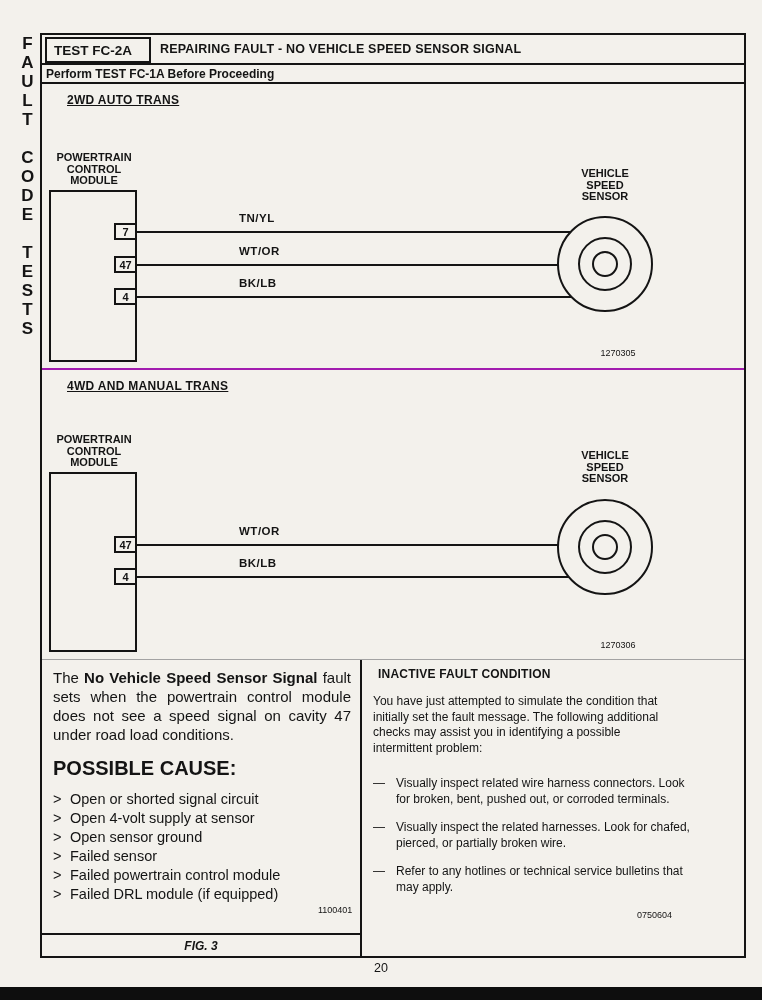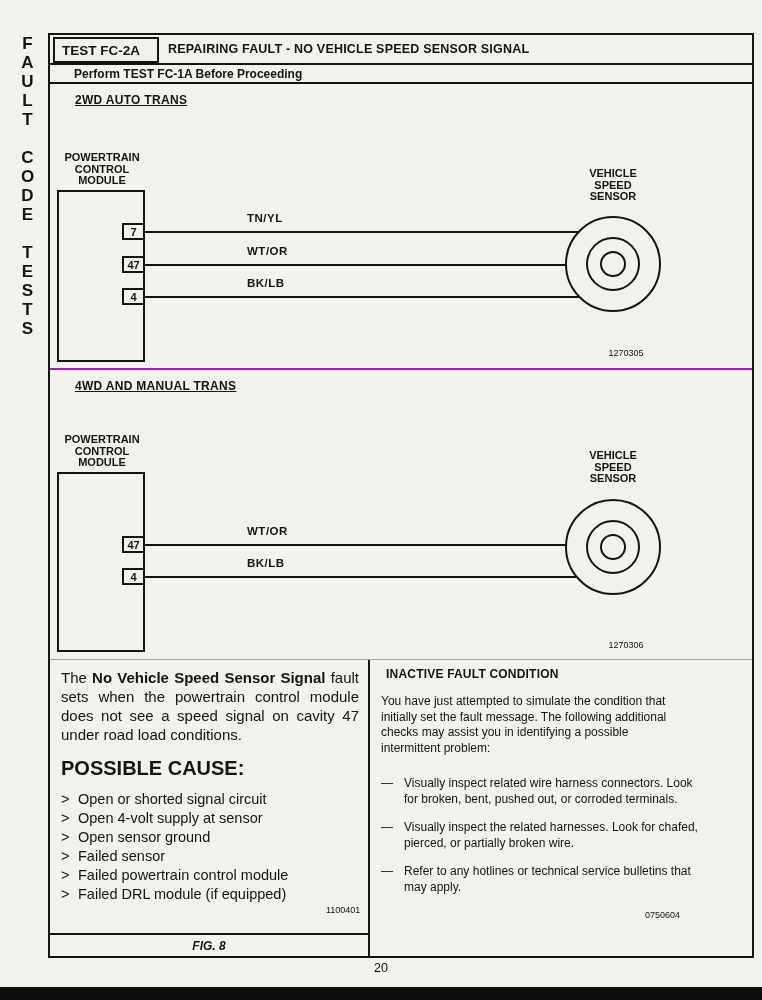--- a/index.html
+++ b/index.html
@@ -14,38 +14,37 @@
   .sidebar-text {
     position:absolute; left:19px; top:34px; width:17px;
     font-weight:bold; font-size:17px; line-height:19px;
     text-align:center; white-space:pre-line;
   }
 
   
   .main-box {
     position:absolute; left:40px; top:33px; width:706px; height:925px;
     border:2px solid #141414;
-    margin-left:8px;
   }
 
   
   .header-row { position:absolute; left:0; top:0; width:100%; height:30px; border-bottom:2px solid #141414; }
   .test-id-box {
     position:absolute; left:3px; top:2px; width:106px; height:26px;
     border:2px solid #141414; display:flex; align-items:center; padding-left:7px;
     font-weight:bold; font-size:13.5px; background:#f3f1ec;
   }
   .header-title {
     position:absolute; left:118px; top:0; height:100%;
     display:flex; align-items:center; font-weight:bold; font-size:12.5px; letter-spacing:.2px;
   }
   .subheader-row {
     position:absolute; left:0; top:30px; width:100%; height:19px;
     border-bottom:2px solid #141414; display:flex; align-items:center;
-    padding-left:24px; font-weight:bold; font-size:12px;
+    padding-left:4px; font-weight:bold; font-size:12px;
   }
 
   
   .diagram { position:absolute; left:0; width:100%; }
   .diagram1 { top:49px;  height:286px; border-bottom:2px solid #a21caf; }
   .diagram2 { top:335px; height:290px; border-bottom:1px solid #a3a3a3; }
 
   .diag-heading {
     position:absolute; left:25px; top:9px; font-weight:bold; font-size:12px;
     text-decoration:underline; letter-spacing:.3px;
@@ -255,21 +254,21 @@
           <div class="cause-item">
               <span class="cause-marker">&gt;</span>
               <span>Failed powertrain control module</span>
             </div>
           <div class="cause-item">
               <span class="cause-marker">&gt;</span>
               <span>Failed DRL module (if equipped)</span>
             </div>
         </div>
         <div class="ref-small ref1">1100401</div>
-        <div class="fig-caption">FIG. 8</div>
+        <div class="fig-caption">FIG. 3</div>
       </div>
 
       <div class="col-right">
         <div class="inactive-heading">INACTIVE FAULT CONDITION</div>
         <p class="intro2">You have just attempted to simulate the condition that initially set the fault message. The following additional checks may assist you in identifying a possible intermittent problem:</p>
         <div class="dash-list">
           <div class="dash-item">
               <span class="dash-marker">—</span>
               <span>Visually inspect related wire harness connectors. Look for broken, bent, pushed out, or corroded terminals.</span>
             </div>

